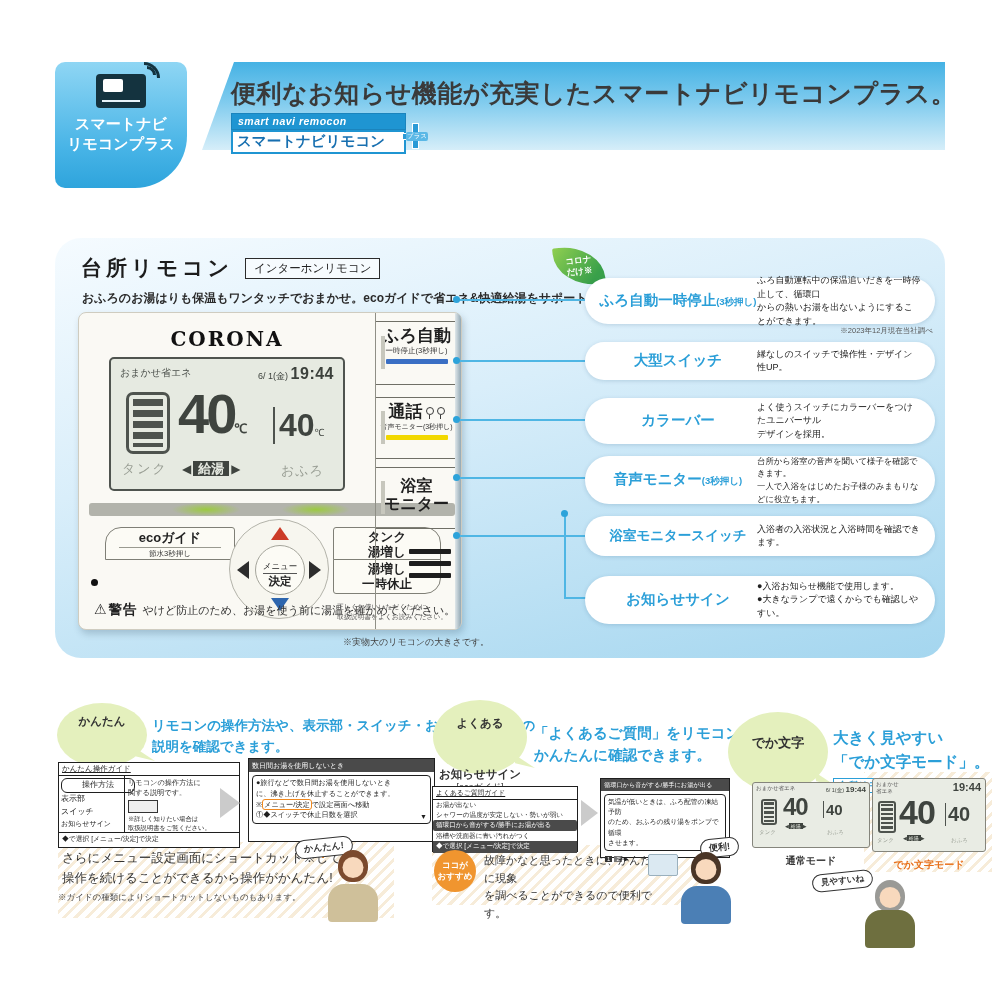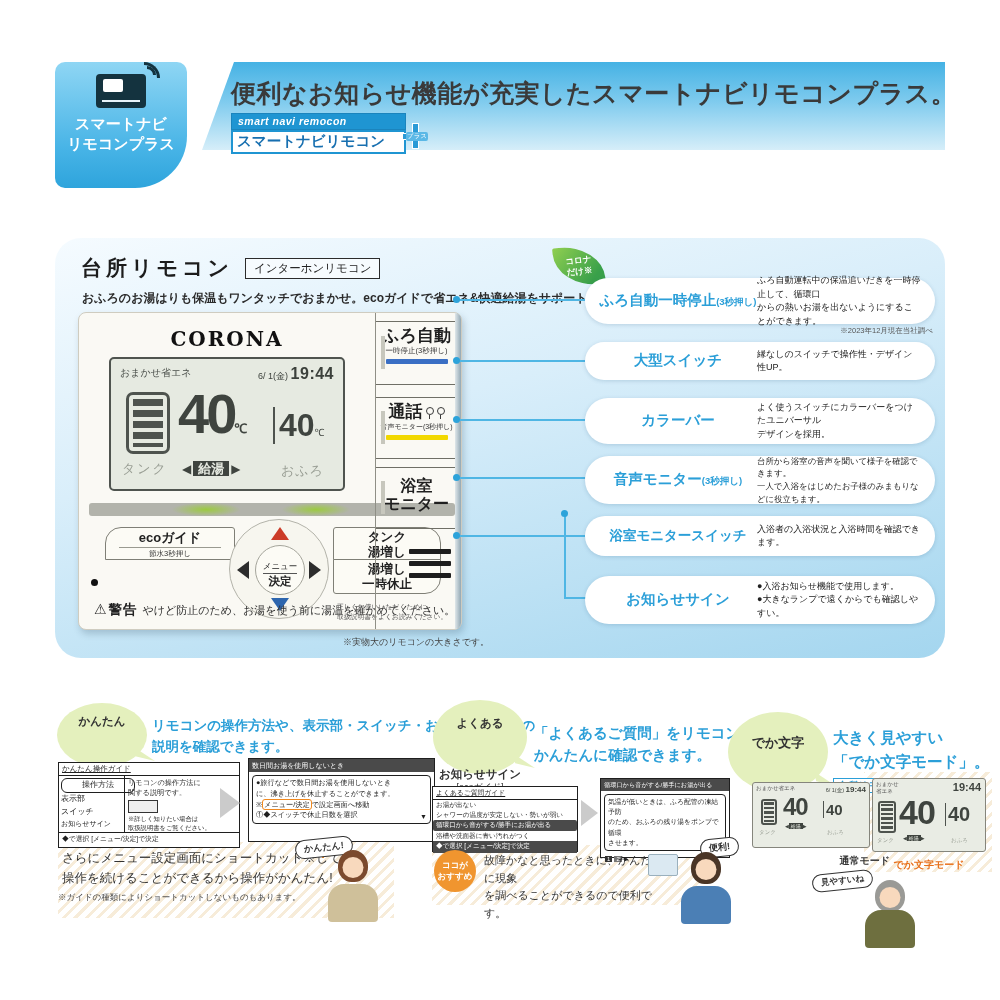--- a/index.html
+++ b/index.html
@@ -471,21 +471,21 @@
     <div class="dt"><span>6/ 1(金)</span> <b>19:44</b></div>
     <div class="tk" style="left:8px;top:16px;width:16px;height:26px;">
         <i></i>
       </div>
     <div class="gl" style="left:6px;top:46px;">タンク</div>
     <div class="t1" style="left:30px;top:10px;font-size:24px;">40</div>
     <div class="row" style="left:32px;top:40px;">◀<span class="inv">給湯</span>▶</div>
     <div class="t2" style="left:70px;top:18px;font-size:15px;">40</div>
     <div class="gl" style="left:74px;top:46px;">おふろ</div>
   </div>
-  <div class="mlabel" style="left:772px;top:854px;width:118px;color:#333;text-align:right;">通常モード</div>
+  <div class="mlabel" style="left:752px;top:854px;width:118px;color:#333;">通常モード</div>
 
   <div class="mini" style="left:872px;top:778px;width:114px;height:74px;">
     <div class="mo"><span>おまかせ</span><br><span>省エネ</span></div>
     <div class="dt-big">19:44</div>
     <div class="tk" style="left:5px;top:22px;width:18px;height:32px;">
         <i></i>
       </div>
     <div class="gl" style="left:4px;top:58px;">タンク</div>
     <div class="t1" style="left:26px;top:14px;font-size:34px;">40</div>
     <div class="row" style="left:30px;top:56px;">◀<span class="inv">給湯</span>▶</div>

